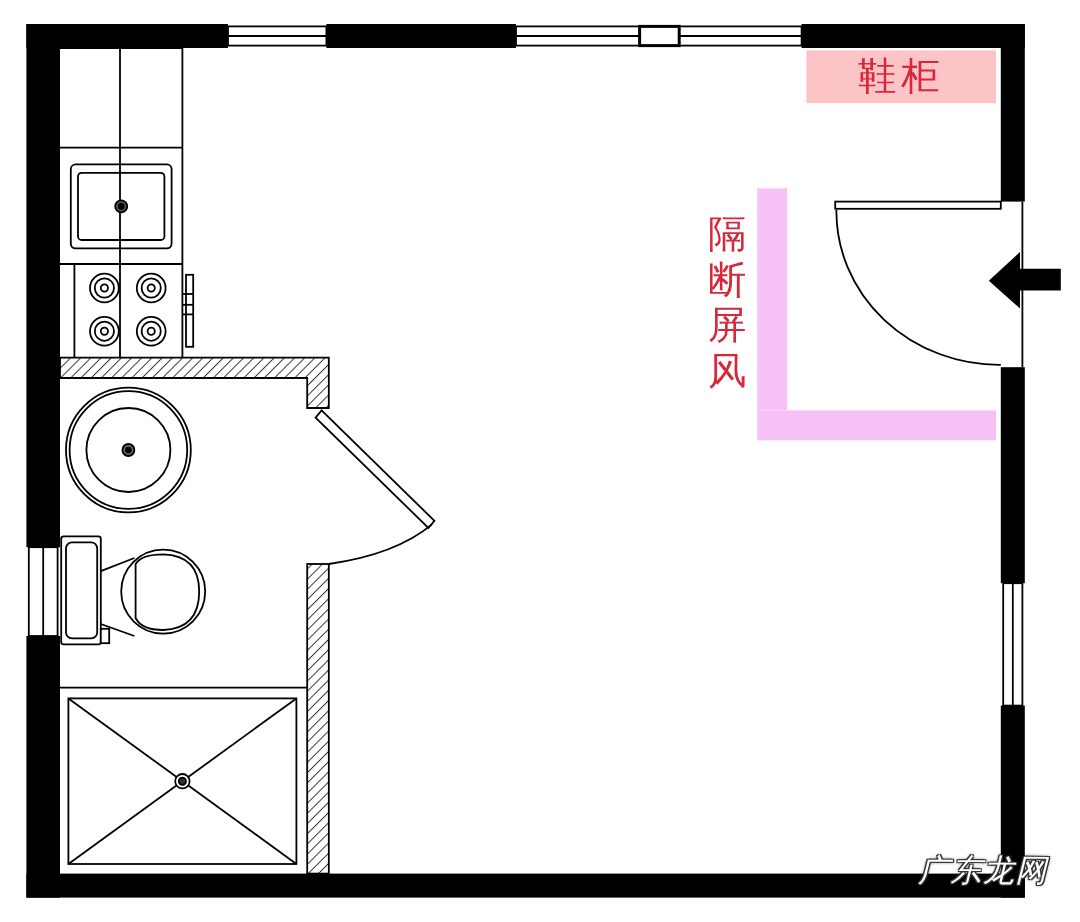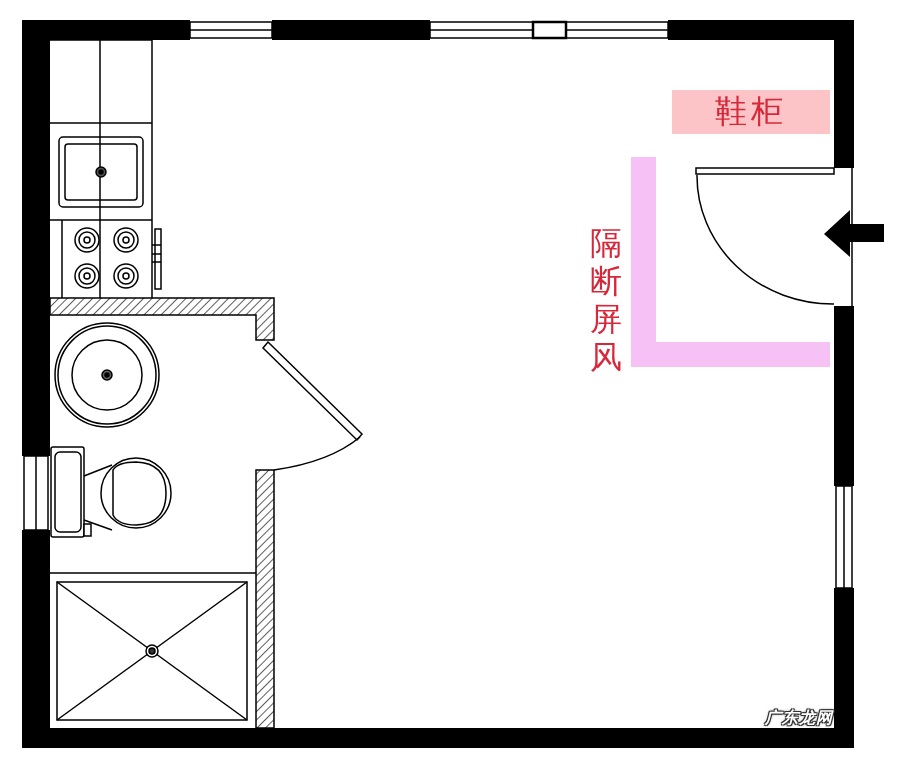--- a/index.html
+++ b/index.html
@@ -1,21 +1,21 @@
 <!DOCTYPE html>
 <html><head>
   <meta charset="utf-8">
   <style>
     html, body { margin: 0; padding: 0; background: #ffffff; }
     body { width: 900px; height: 768px; position: relative; overflow: hidden; font-family: "DejaVu Sans", sans-serif; }
     #plan { position: absolute; left: 0; top: 0; }
-    .label { position: absolute; color: #d6283a; font-family: "DejaVu Sans", sans-serif; margin-top: 48px; }
+    .label { position: absolute; color: #d6283a; font-family: "DejaVu Sans", sans-serif; }
     .shoe { left: 672px; top: 42px; width: 158px; height: 44px; background: #fcc4c6; display: flex; align-items: center; justify-content: center; font-size: 32px; letter-spacing: 4px; }
     .screen-label { left: 586px; top: 176px; width: 40px; font-size: 32px; line-height: 38px; text-align: center; }
-    .watermark { position: absolute; left: 765px; top: 708px; font-size: 16px; font-weight: bold; font-style: italic; color: #fff; letter-spacing: 1px; text-shadow: -1px -1px 0 #333, 1px -1px 0 #333, -1px 1px 0 #333, 1px 1px 0 #333, 0 0 3px #000; }
+    .watermark { position: absolute; left: 765px; top: 708px; font-size: 26px; font-weight: normal; font-style: italic; color: #fff; letter-spacing: 1px; text-shadow: -1px -1px 0 #333, 1px -1px 0 #333, -1px 1px 0 #333, 1px 1px 0 #333, 0 0 3px #000; }
   </style>
 </head>
 <body>
 
 <svg id="plan" width="900" height="768" viewBox="0 0 900 768">
   <defs>
     <pattern id="hatch" patternUnits="userSpaceOnUse" width="6" height="6" patternTransform="rotate(45)">
       <rect width="6" height="6" fill="#fff"></rect>
       <line x1="0" y1="0" x2="0" y2="6" stroke="#333" stroke-width="1.6"></line>
     </pattern>

